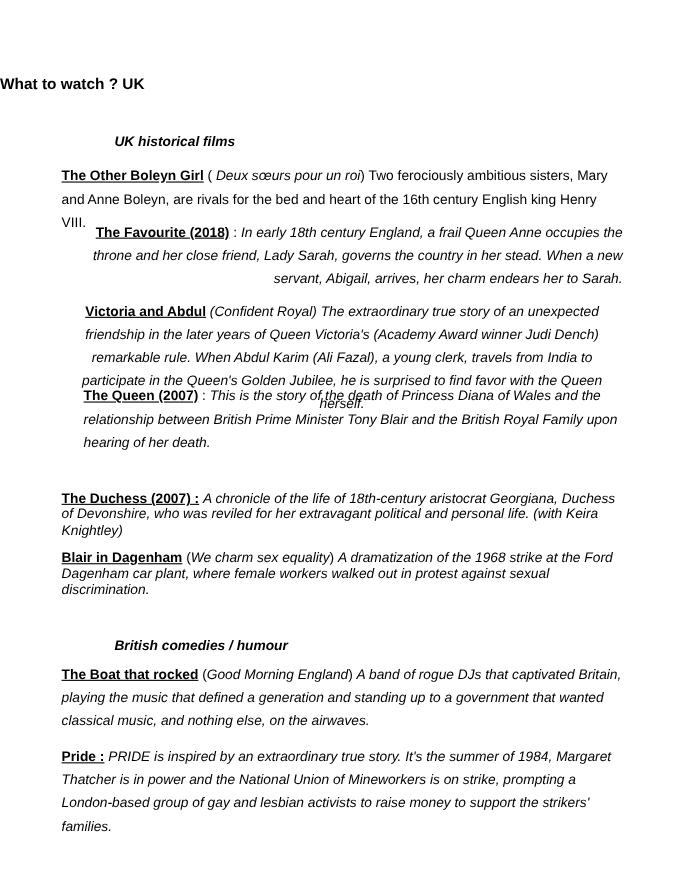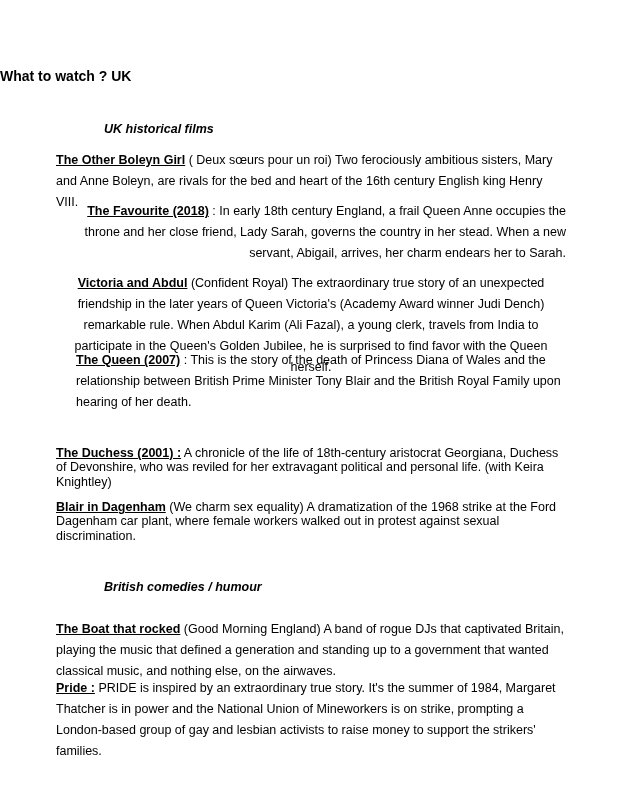--- a/index.html
+++ b/index.html
@@ -35,21 +35,21 @@
     }
     .entry {
       position: absolute;
       left: 56px;
       width: 510px;
       font-size: 12.5px;
     }
     .entry.loose { line-height: 21px; }
     .entry.tight { line-height: 14.3px; }
     .b { font-weight: bold; text-decoration: underline; }
-    .i { }
+    .i { font-style: italic; }
   </style>
 </head>
 <body>
 
 <div class="page-title">What to watch ? UK</div>
 
 <div class="section-title" style="top:122px;">UK historical films</div>
 
 <div class="entry loose" style="top:150px;">
   <span class="b">The Other Boleyn Girl</span><span> ( </span><span class="i">Deux sœurs pour un roi</span><span>) </span><span>Two ferociously ambitious sisters, Mary and Anne Boleyn, are rivals for the bed and heart of the 16th century English king Henry VIII.</span>
@@ -61,28 +61,28 @@
 
 <div class="entry loose" style="top:273px;text-align:center;">
   <span class="b">Victoria and Abdul</span><span> </span><span class="i">(Confident Royal) The extraordinary true story of an unexpected friendship in the later years of Queen Victoria's (Academy Award winner Judi Dench) remarkable rule. When Abdul Karim (Ali Fazal), a young clerk, travels from India to participate in the Queen's Golden Jubilee, he is surprised to find favor with the Queen herself.</span>
 </div>
 
 <div class="entry loose" style="top:350px;margin-left:20px;">
   <span class="b">The Queen (2007)</span><span> : </span><span class="i">This is the story of the death of Princess Diana of Wales and the relationship between British Prime Minister Tony Blair and the British Royal Family upon hearing of her death.</span>
 </div>
 
 <div class="entry tight" style="top:446px;">
-  <span class="b">The Duchess (2001) :</span><span> </span><span class="i">A chronicle of the life of 18th-century aristocrat Georgiana, Duchess of Devonshire, who was reviled for her extravagant political and personal life. (with Keira Knightley)</span>
+  <span class="b">The Duchess (2007) :</span><span> </span><span class="i">A chronicle of the life of 18th-century aristocrat Georgiana, Duchess of Devonshire, who was reviled for her extravagant political and personal life. (with Keira Knightley)</span>
 </div>
 
 <div class="entry tight" style="top:500px;">
   <span class="b">Blair in Dagenham</span><span> (</span><span class="i">We charm sex equality</span><span>) </span><span class="i">A dramatization of the 1968 strike at the Ford Dagenham car plant, where female workers walked out in protest against sexual discrimination.</span>
 </div>
 
 <div class="section-title" style="top:580px;">British comedies / humour</div>
 
-<div class="entry loose" style="top:603px;margin-top:16px;">
+<div class="entry loose" style="top:603px;">
   <span class="b">The Boat that rocked</span><span> (</span><span class="i">Good Morning England</span><span>) </span><span class="i">A band of rogue DJs that captivated Britain, playing the music that defined a generation and standing up to a government that wanted classical music, and nothing else, on the airwaves.</span>
 </div>
 
 <div class="entry loose" style="top:678px;">
   <span class="b">Pride :</span><span> </span><span class="i">PRIDE is inspired by an extraordinary true story. It's the summer of 1984, Margaret Thatcher is in power and the National Union of Mineworkers is on strike, prompting a London-based group of gay and lesbian activists to raise money to support the strikers' families.</span>
 </div>
 
 </body></html>

